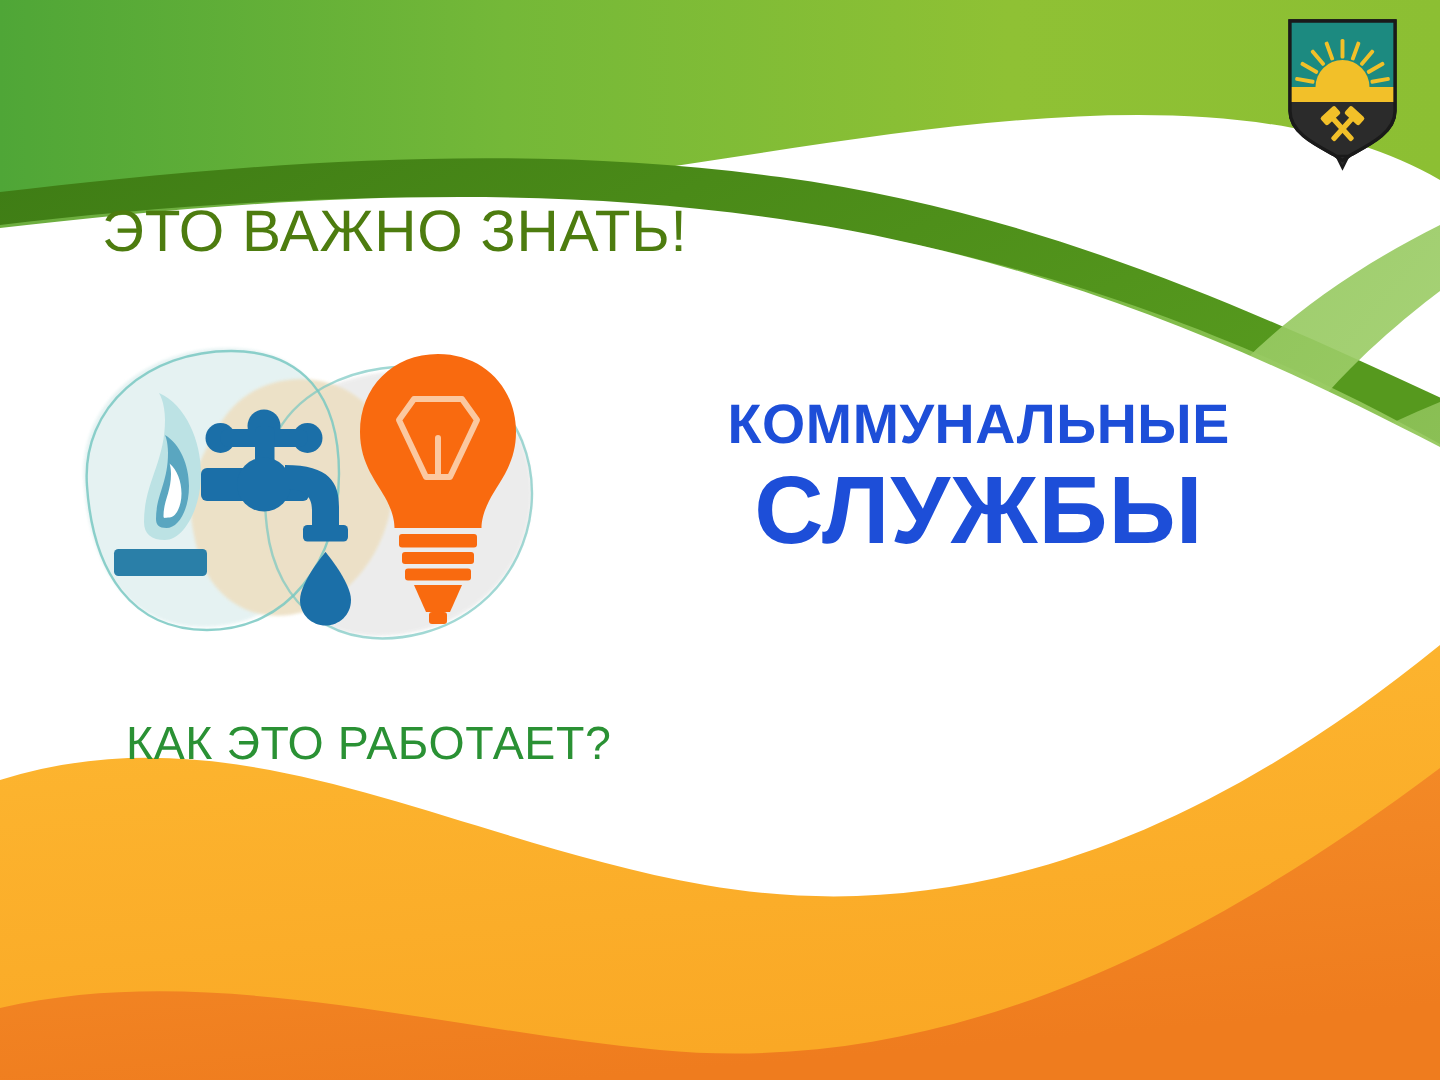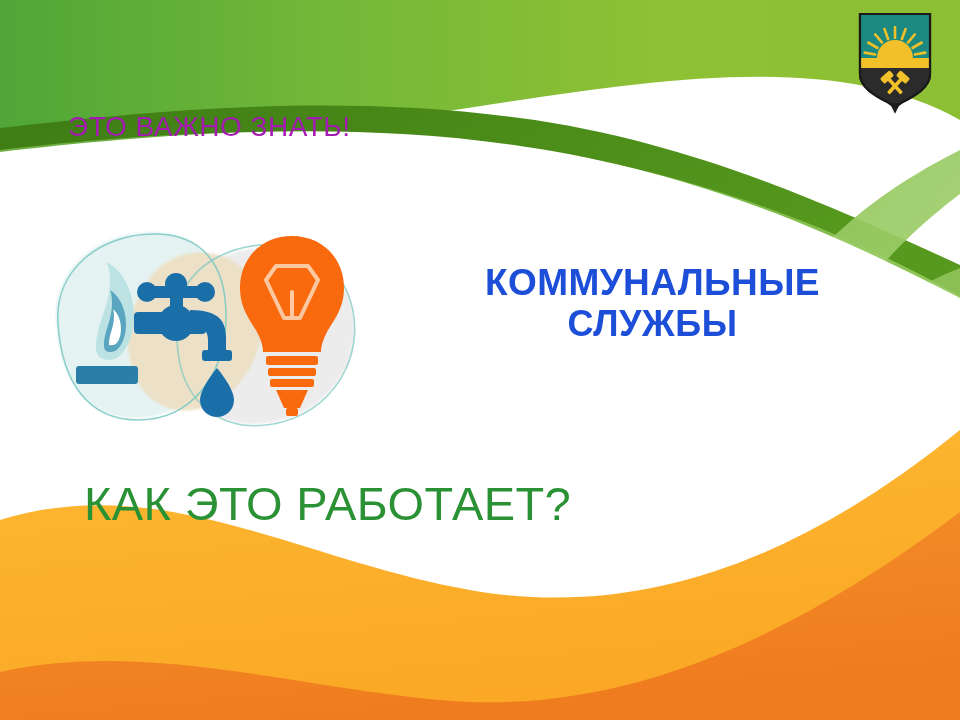--- a/index.html
+++ b/index.html
@@ -44,54 +44,54 @@
     left: 28px;
     top: 218px;
     width: 350px;
     height: 228px;
   }
 
   
   .headline {
     position: absolute;
     left: 68px;
-    top: 112px;
-    font-size: 28px;
+    top: 134px;
+    font-size: 39px;
     line-height: 1.08;
     font-weight: 400;
     letter-spacing: 0.5px;
-    color: #a21caf;
+    color: #4d7c0f;
     white-space: nowrap;
   }
   .subject {
     position: absolute;
     left: 380px;
     top: 262px;
     width: 545px;
     text-align: center;
     color: #1d4ed8;
     font-weight: 700;
   }
   .subject .line1 {
     display: block;
     font-size: 37px;
     line-height: 1.12;
     letter-spacing: 0.4px;
   }
   .subject .line2 {
     display: block;
-    font-size: 36px;
+    font-size: 64px;
     line-height: 1.18;
     letter-spacing: 0.6px;
   }
   .question {
     position: absolute;
     left: 84px;
     top: 479px;
-    font-size: 47px;
+    font-size: 31px;
     line-height: 1.08;
     font-weight: 400;
     letter-spacing: 0.4px;
     color: #2A9134;
     white-space: nowrap;
   }
 </style>
 </head>
 <body>
 

